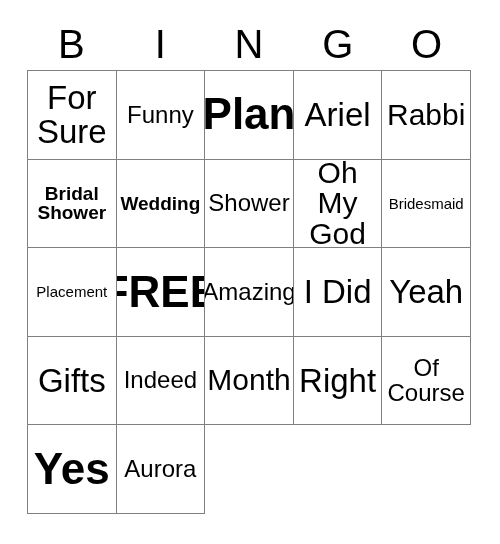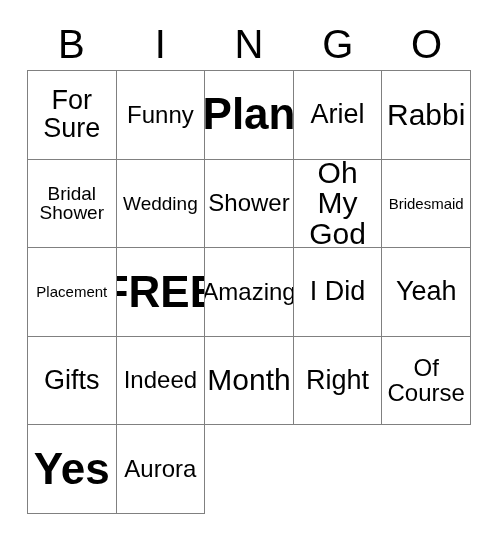--- a/index.html
+++ b/index.html
@@ -61,24 +61,24 @@
   }
   .cell-text {
     display: block;
     line-height: 1.02;
     white-space: pre-line;
     font-weight: 400;
   }
 
   
   .fs-xs  .cell-text { font-size: 15px; }
-  .fs-s   .cell-text { font-size: 19px; }
+  .fs-s   .cell-text { font-size: 19px; font-weight: bold; }
   .fs-m   .cell-text { font-size: 24px; }
   .fs-l   .cell-text { font-size: 30px; }
-  .fs-xl  .cell-text { font-size: 27px; }
+  .fs-xl  .cell-text { font-size: 33px; }
   .fs-xxl .cell-text { font-size: 44px; font-weight: bold; }
 </style>
 </head>
 <body>
 
 <div id="bingo-card">
 
   <div id="header-row">
     <div class="header-letter">B</div>
     <div class="header-letter">I</div>

